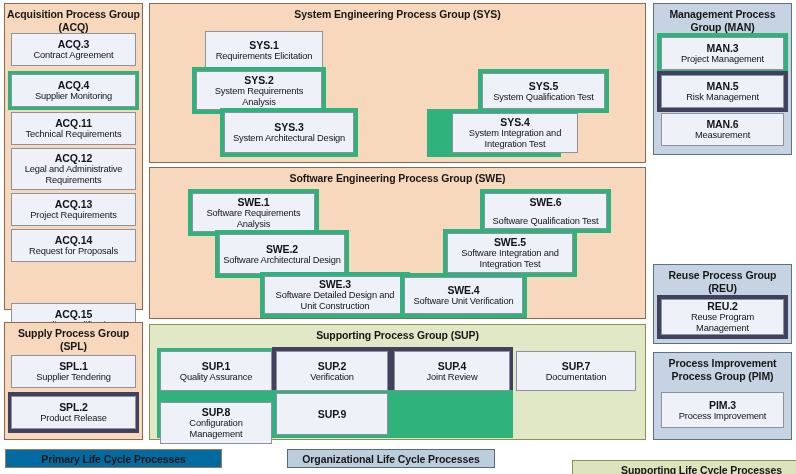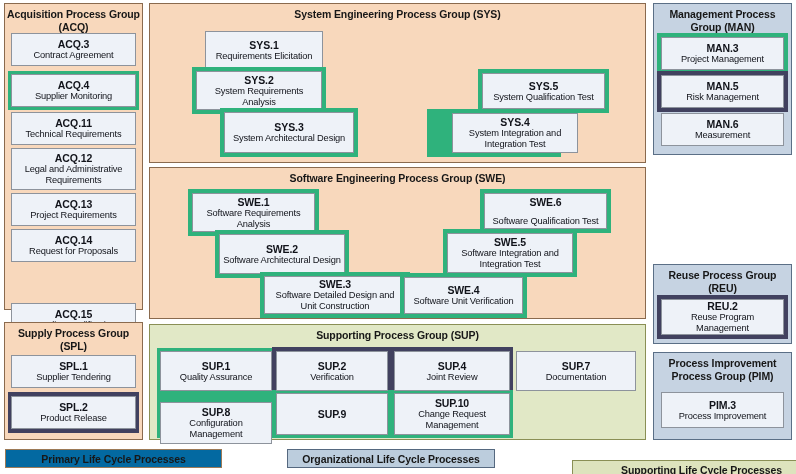--- a/index.html
+++ b/index.html
@@ -187,24 +187,20 @@
     <span class="code">SUP.7</span>
     <span class="name">Documentation</span>
   </div>
   <div class="box" style="left:160px;top:393px;width:112px;height:42px;margin-top:9px;">
     <span class="code">SUP.8</span>
     <span class="name">Configuration Management</span>
   </div>
   <div class="box" style="left:276px;top:393px;width:112px;height:42px;">
     <span class="code">SUP.9</span>
   </div>
-  <div class="box" style="left:394px;top:393px;width:116px;height:42px;">
-    <span class="code">SUP.10</span>
-    <span class="name">Change Request Management</span>
-  </div>
 
   <div class="panel blue" style="left:653px;top:3px;width:139px;height:152px;">
     <div class="panel-title">Management Process Group (MAN)</div>
   </div>
   <div class="hl green" style="left:657px;top:33px;width:131px;height:41px;"></div>
   <div class="box" style="left:661px;top:37px;width:123px;height:33px;">
     <span class="code">MAN.3</span>
     <span class="name">Project Management</span>
   </div>
   <div class="hl navy" style="left:657px;top:71px;width:131px;height:41px;"></div>

